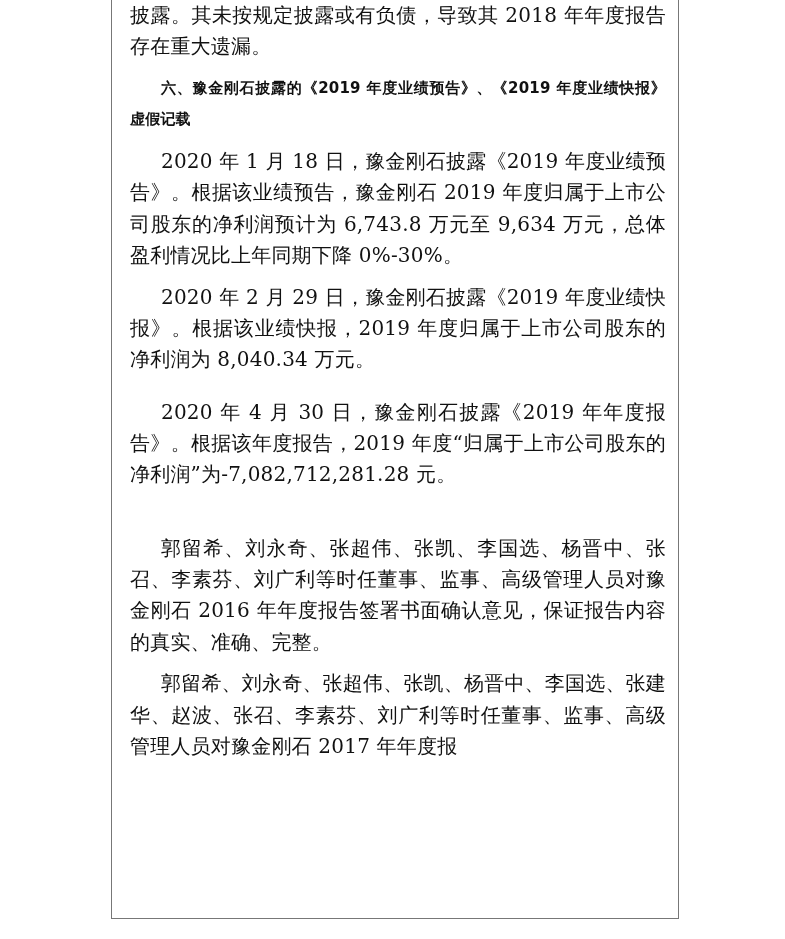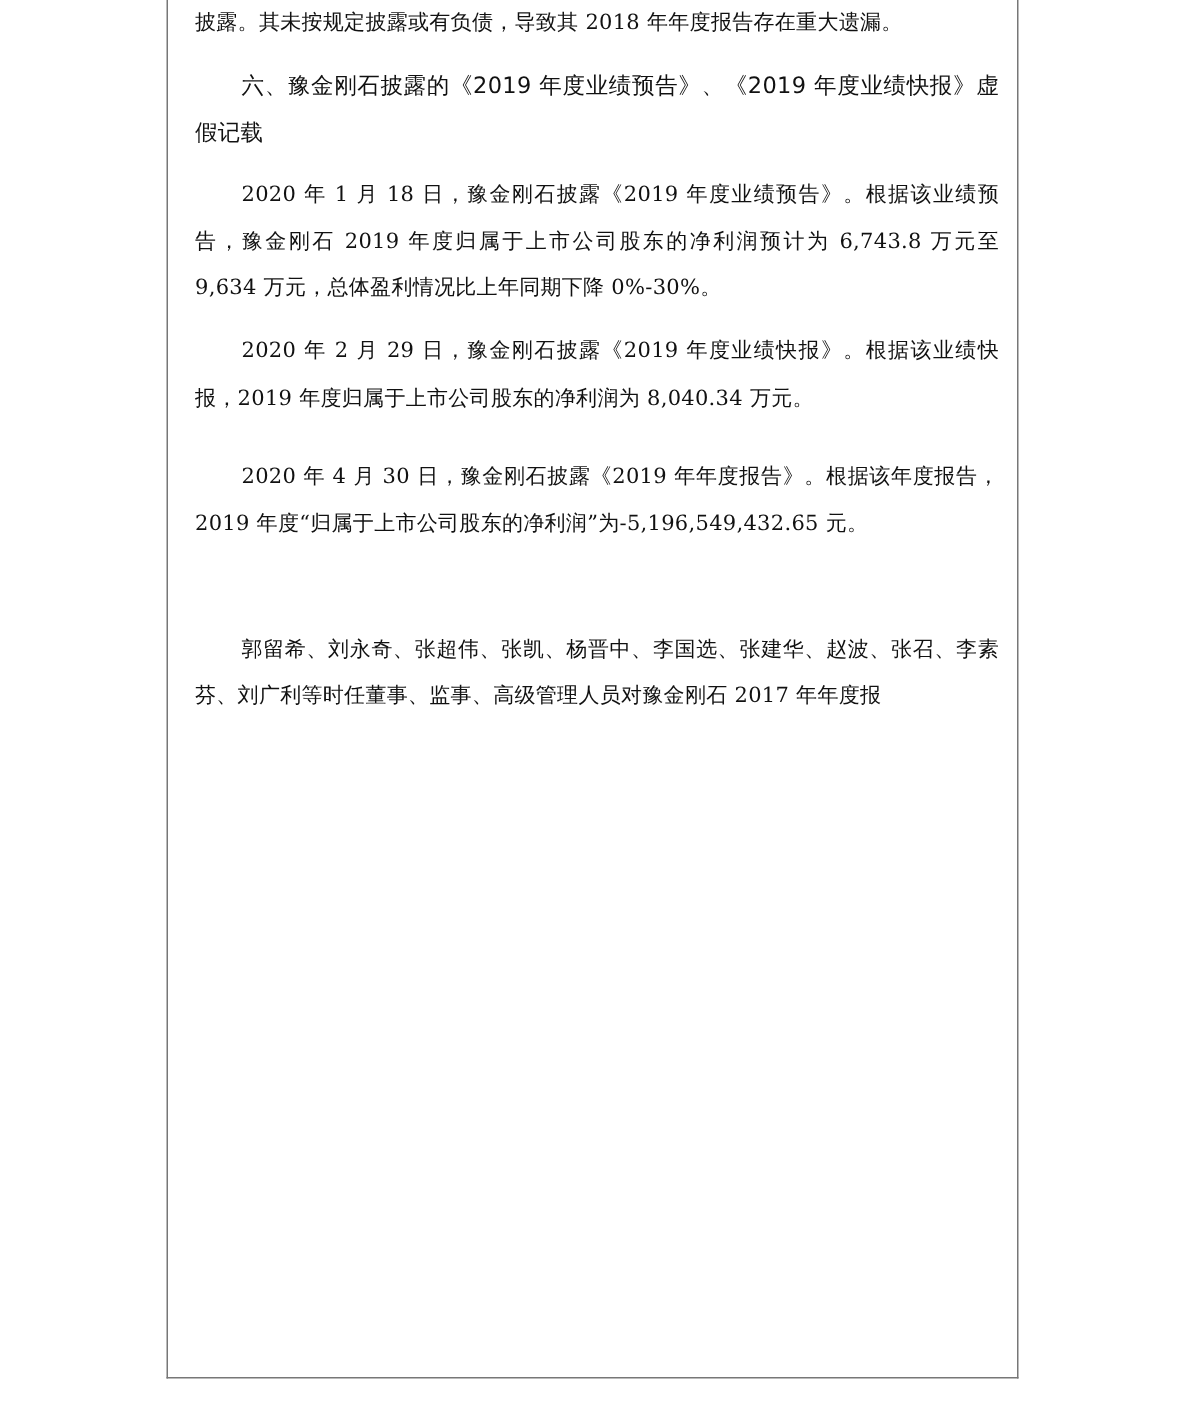--- a/index.html
+++ b/index.html
@@ -2,41 +2,42 @@
 <html><head>
 <meta charset="utf-8">
 <style>
   html, body { margin: 0; padding: 0; background: #ffffff; }
   body { width: 785px; height: 939px; position: relative; overflow: hidden;
          font-family: "DejaVu Serif", "Liberation Serif", serif; color: #111; }
   .box { position: absolute; left: 111px; top: -2px; width: 568px; height: 921px;
          border-left: 1px solid #777; border-right: 1px solid #777; border-bottom: 1px solid #777;
          box-sizing: border-box; }
   .content { position: absolute; left: 130px; top: 0; width: 536px; }
-  .para { margin: 0; font-size: 14px; line-height: 31.3px; text-align: justify;
+  .para { margin: 0; font-size: 20px; line-height: 31.3px; text-align: justify;
           text-align-last: left; letter-spacing: 0.2px; }
   .para.indent { text-indent: 31px; }
   .gap { height: 10.5px; }
-  .heading { font-weight: normal; font-family: "DejaVu Sans", "Liberation Sans", sans-serif; font-size: 15px; }
+  .heading { font-weight: bold; font-family: "DejaVu Sans", "Liberation Sans", sans-serif; font-size: 15px; }
 </style>
 </head>
 <body>
 
 <div class="box"></div>
 
 <div class="content">
   <p class="para">披露。其未按规定披露或有负债，导致其 2018 年年度报告存在重大遗漏。</p>
   <div class="gap"></div>
   <p class="para indent heading">六、豫金刚石披露的《2019 年度业绩预告》、《2019 年度业绩快报》虚假记载</p>
   <div class="gap"></div>
   <p class="para indent">2020 年 1 月 18 日，豫金刚石披露《2019 年度业绩预告》。根据该业绩预告，豫金刚石 2019 年度归属于上市公司股东的净利润预计为 6,743.8 万元至 9,634 万元，总体盈利情况比上年同期下降 0%-30%。</p>
   <div class="gap"></div>
   <p class="para indent">2020 年 2 月 29 日，豫金刚石披露《2019 年度业绩快报》。根据该业绩快报，2019 年度归属于上市公司股东的净利润为 8,040.34 万元。</p>
   <div class="gap"></div>
   <div class="gap"></div>
-  <p class="para indent">2020 年 4 月 30 日，豫金刚石披露《2019 年年度报告》。根据该年度报告，2019 年度“归属于上市公司股东的净利润”为-5,196,549,432.65 元。</p>
+  <p class="para indent">2020 年 4 月 30 日，豫金刚石披露《2019 年年度报告》。根据该年度报告，2019 年度“归属于上市公司股东的净利润”为-7,082,712,281.28 元。</p>
   <div class="gap"></div>
   <div class="gap"></div>
   <div class="gap"></div>
   <div class="gap"></div>
+  <p class="para indent">郭留希、刘永奇、张超伟、张凯、李国选、杨晋中、张召、李素芬、刘广利等时任董事、监事、高级管理人员对豫金刚石 2016 年年度报告签署书面确认意见，保证报告内容的真实、准确、完整。</p>
   <div class="gap"></div>
   <p class="para indent">郭留希、刘永奇、张超伟、张凯、杨晋中、李国选、张建华、赵波、张召、李素芬、刘广利等时任董事、监事、高级管理人员对豫金刚石 2017 年年度报</p>
 </div>
 
 </body></html>

